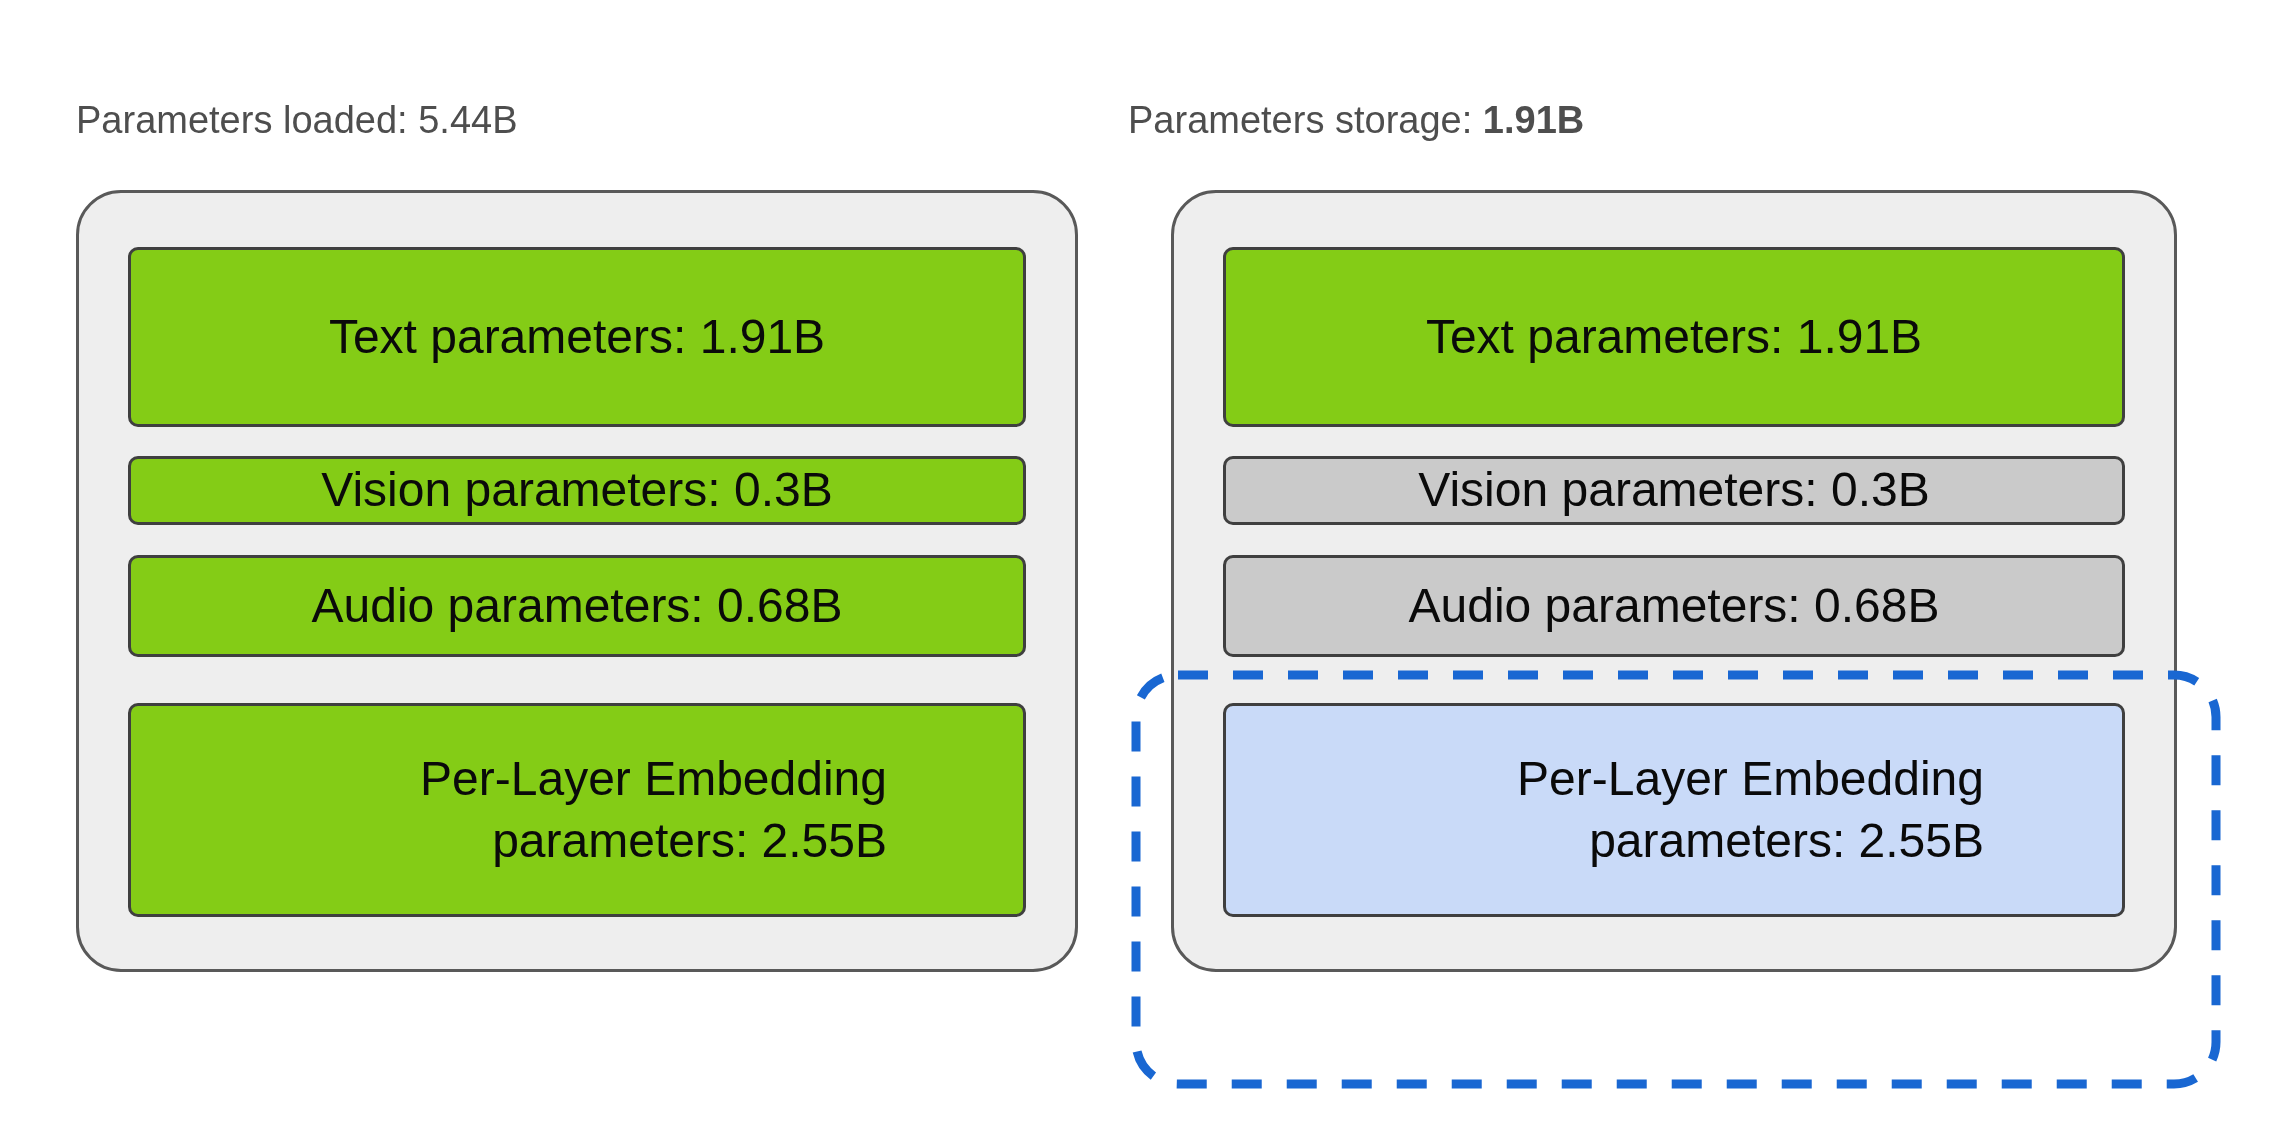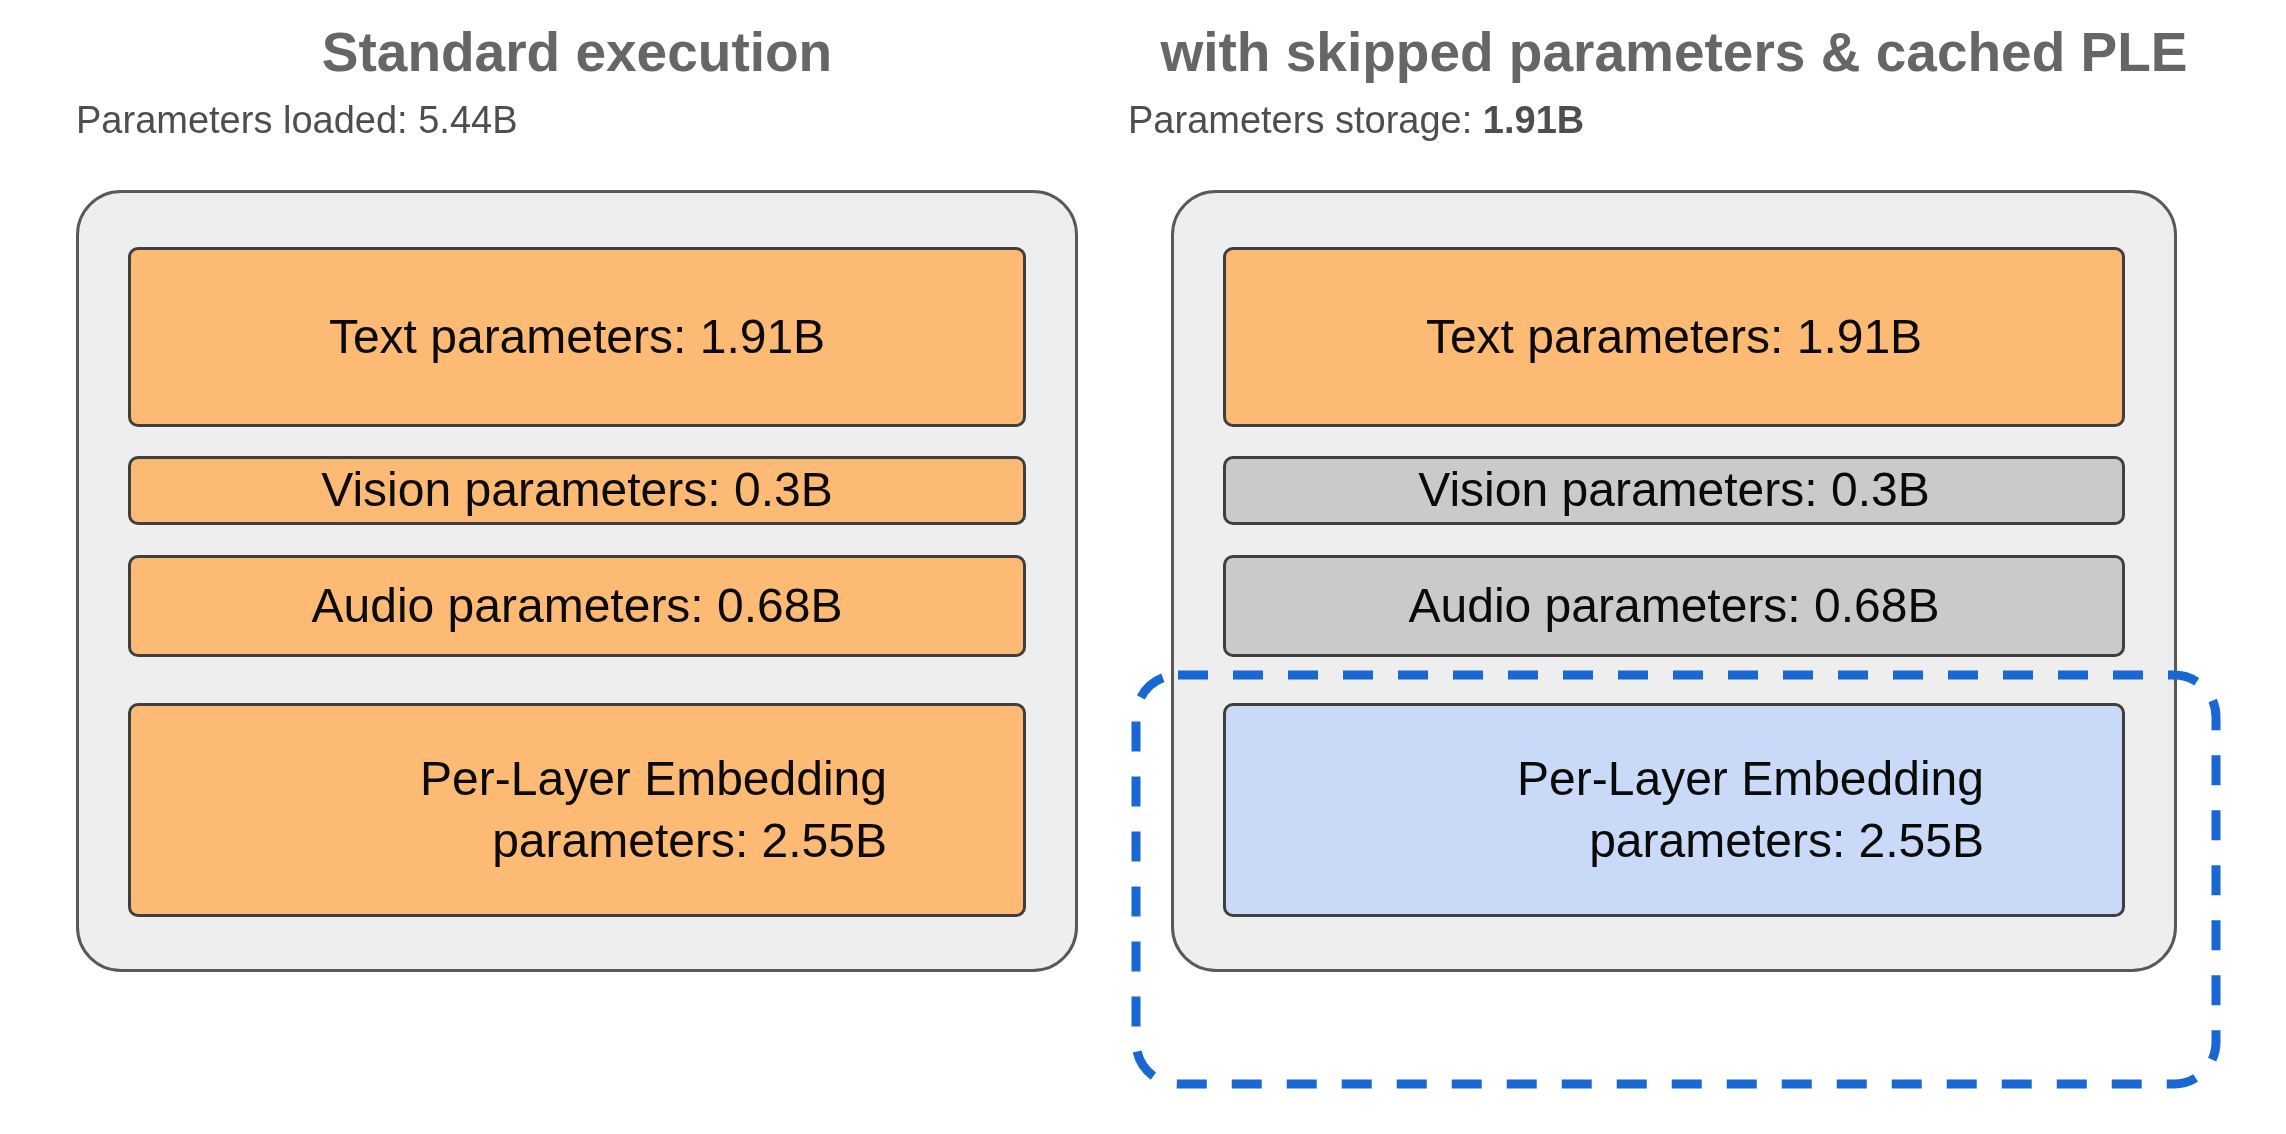--- a/index.html
+++ b/index.html
@@ -48,21 +48,21 @@
     border: 3px solid #3f3f3f;
     border-radius: 10px;
     display: flex;
     align-items: center;
     justify-content: center;
     text-align: center;
     font-size: 48px;
     color: #0a0a0a;
     line-height: 1.3;
   }
-  .state-loaded  { background: #fdba74; }
+  .state-loaded  { background: #84cc16; }
   .state-skipped { background: #cacaca; }
   .state-cached  { background: #c9daf8; }
 
   .box-label { display: inline-block; }
   .label-narrow { max-width: 620px; text-align: right; }
 
   .cache-outline-svg {
     position: absolute;
     left: 1130px;
     top: 669px;
@@ -80,21 +80,20 @@
     font-size: 46px;
     color: #000000;
     white-space: nowrap;
   }
 </style>
 </head>
 <body>
 
 <div class="canvas">
 
-  <div class="panel-title" style="left:76px; top:18px; width:1002px;">Standard execution</div>
 
   <div class="panel-subtitle" style="left:76px; top:98px; width:1002px;">Parameters loaded: 5.44B</div>
 
   <div class="container" style="left:76px; top:190px; width:1002px; height:782px;">
 
     <div class="box state-loaded" style="left:49px; top:54px; width:898px; height:180px;">
       <span class="box-label">Text parameters: 1.91B</span>
     </div>
 
     <div class="box state-loaded" style="left:49px; top:263px; width:898px; height:69px;">
@@ -103,21 +102,20 @@
 
     <div class="box state-loaded" style="left:49px; top:362px; width:898px; height:102px;">
       <span class="box-label">Audio parameters: 0.68B</span>
     </div>
 
     <div class="box state-loaded" style="left:49px; top:510px; width:898px; height:214px;">
       <span class="box-label label-narrow">Per-Layer Embedding parameters: 2.55B</span>
     </div>
   </div>
 
-  <div class="panel-title" style="left:1128px; top:18px; width:1092px;">with skipped parameters &amp; cached PLE</div>
 
   <div class="panel-subtitle" style="left:1128px; top:98px; width:1092px;">
     <span>Parameters storage: </span><span class="b">1.91B</span>
   </div>
 
   <div class="container" style="left:1171px; top:190px; width:1006px; height:782px;">
 
     <div class="box state-loaded" style="left:49px; top:54px; width:902px; height:180px;">
       <span class="box-label">Text parameters: 1.91B</span>
     </div>

